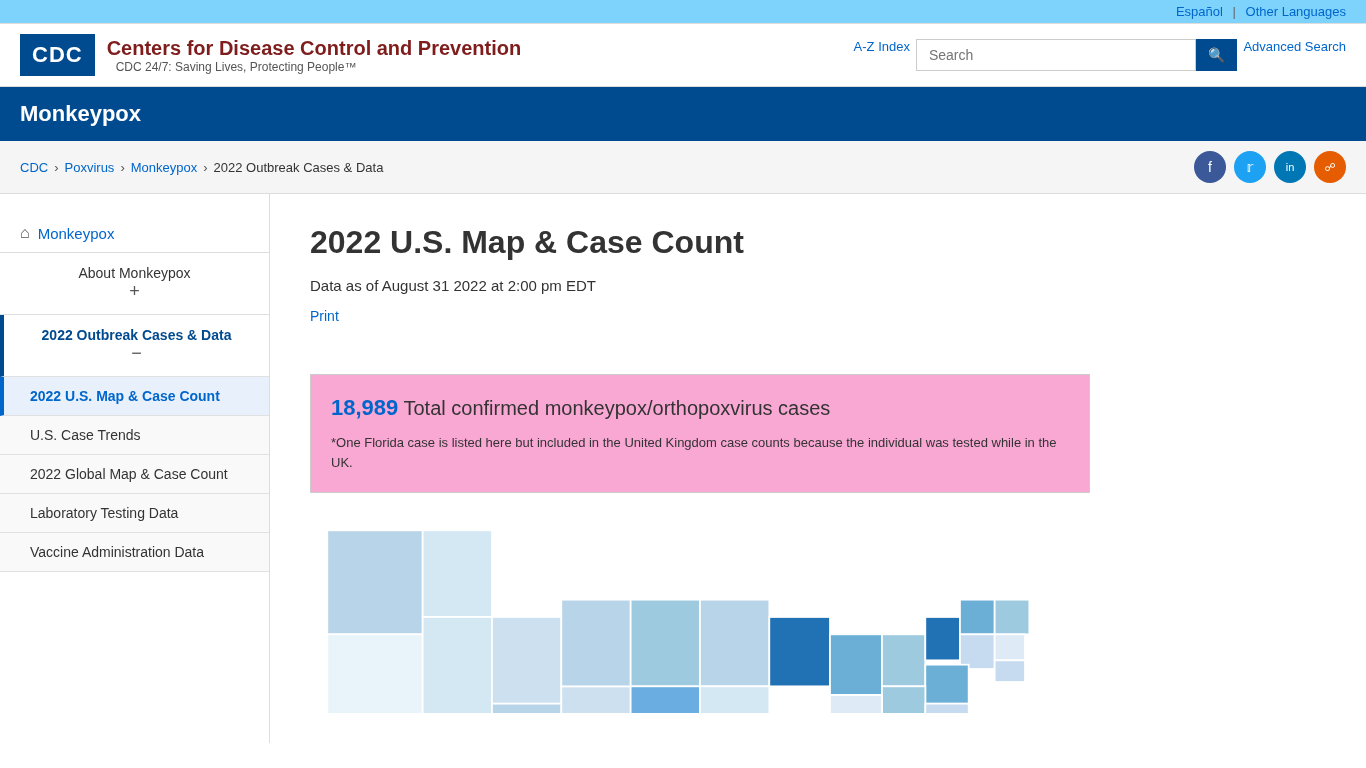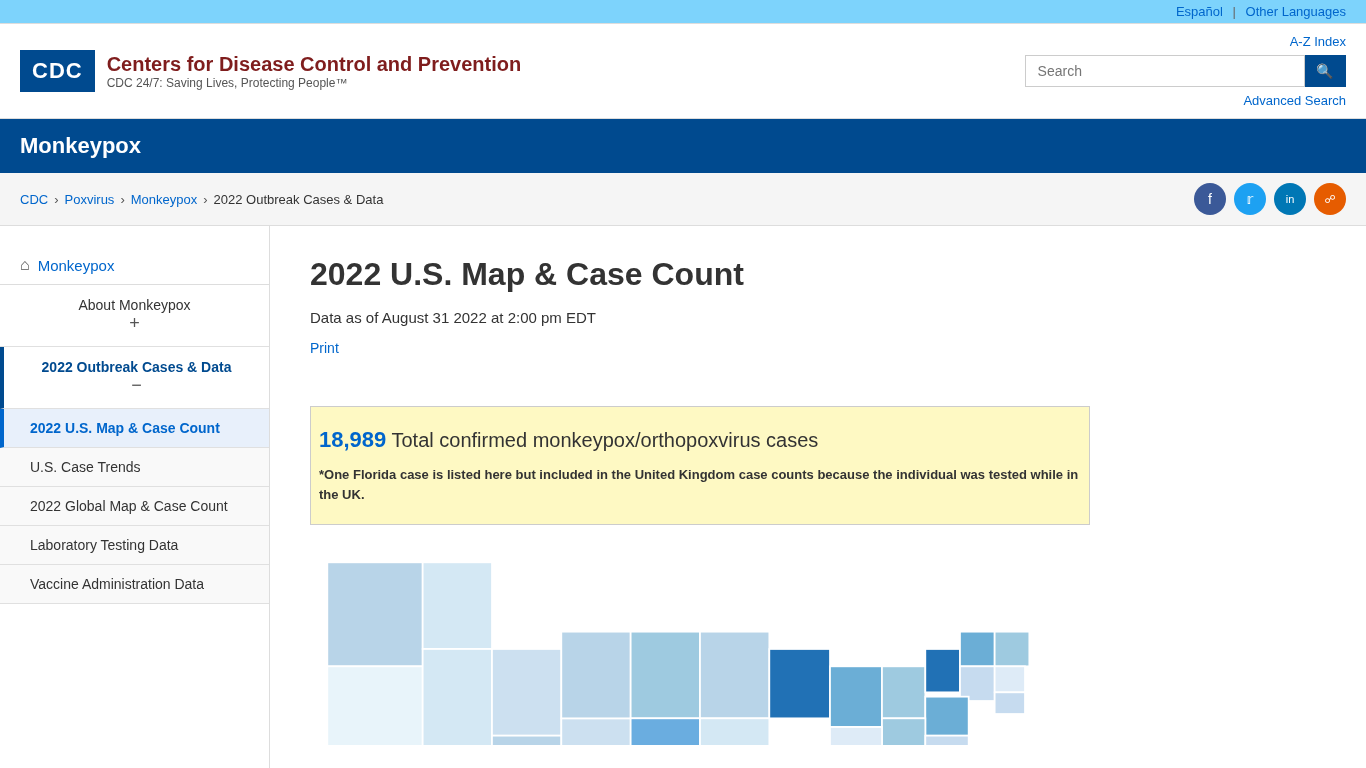--- a/index.html
+++ b/index.html
@@ -32,26 +32,25 @@
     }
     .cdc-logo-box {
       background: #004a8f;
       color: #fff;
       font-size: 22px;
       font-weight: bold;
       padding: 8px 12px;
       letter-spacing: 1px;
     }
     .logo-text h1 { font-size: 20px; color: #7f1d1d; font-weight: bold; }
-    .logo-text p { font-size: 12px; color: #555; }
+    .logo-text p { font-size: 12px; color: #555; margin-left: 9px; }
 
     .header-right {
       display: flex;
-      flex-direction: column;
-      align-items: flex-end;
+      flex-direction: row;
       gap: 6px;
     }
     .az-index { color: #0066cc; text-decoration: none; font-size: 13px; }
 
     .search-row {
       display: flex;
       align-items: center;
       gap: 0;
       border-radius: 6px;
     }
@@ -211,40 +210,39 @@
       color: #0066cc;
       text-decoration: none;
       font-size: 14px;
       margin-bottom: 30px;
       display: inline-block;
     }
 
     
     .case-count-box {
       border: 1px solid #ccc;
-      padding: 20px 8px;
+      padding: 20px 20px;
       margin: 20px 0;
-      background: #fef9c3;
+      background: #f9a8d4;
       max-width: 780px;
     }
     .case-count-headline {
       font-size: 20px;
       color: #333;
       margin-bottom: 12px;
     }
     .case-number {
       color: #0066cc;
       font-weight: bold;
       font-size: 22px;
     }
     .case-note {
       font-size: 13px;
       color: #333;
       line-height: 1.5;
-      font-weight: bold;
     }
 
     
     .map-area {
       margin-top: 10px;
       max-width: 780px;
     }
     .map-placeholder {
       position: relative;
       height: 200px;

